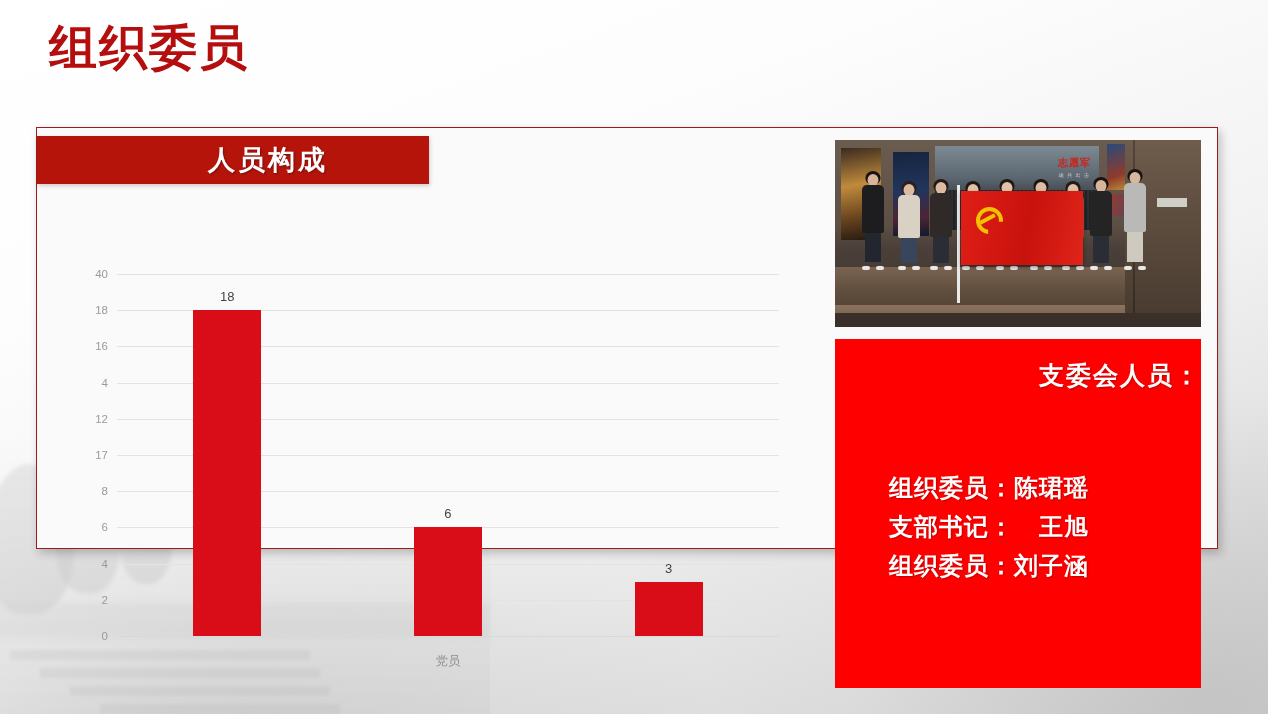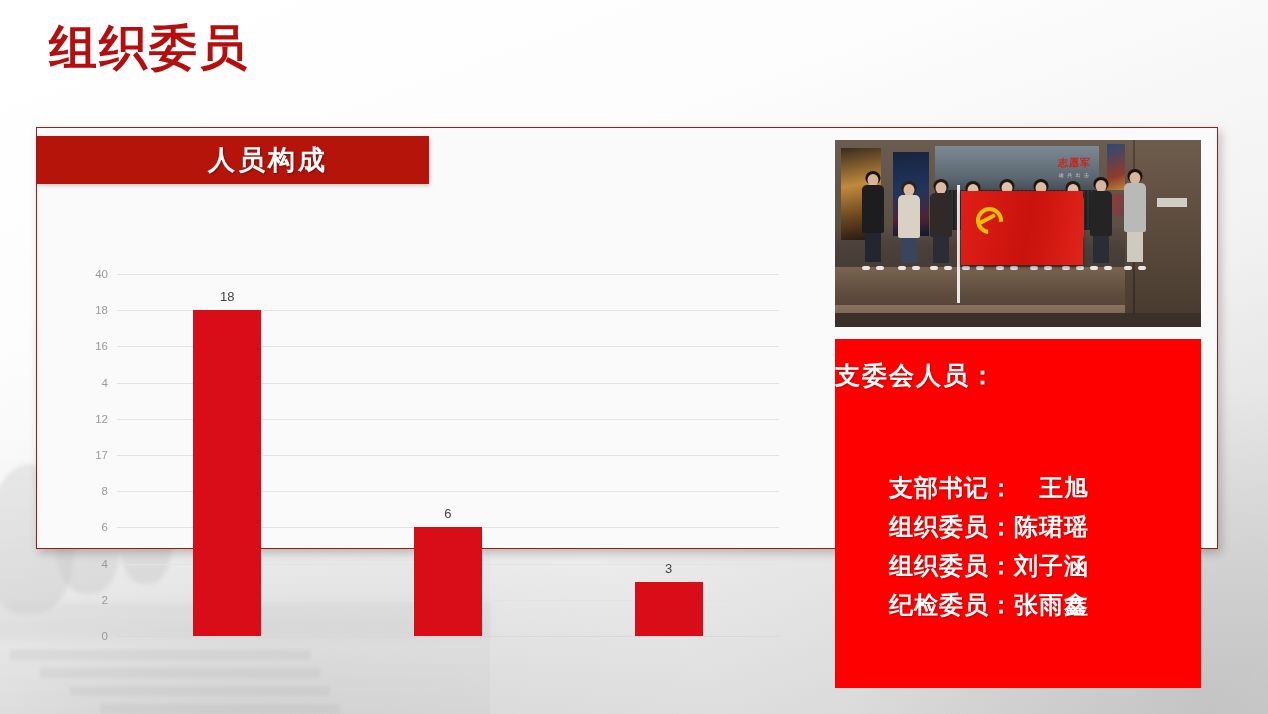--- a/index.html
+++ b/index.html
@@ -98,21 +98,21 @@
   .flag .emb{position:absolute;left:12px;top:14px;width:26px;height:26px;}
   .flag .emb .hammer{position:absolute;left:6px;top:12px;width:17px;height:4px;background:#f2c200;transform:rotate(-28deg);border-radius:1px;}
   .flag .emb .sickle{position:absolute;left:3px;top:2px;width:19px;height:19px;border:4px solid #f2c200;border-radius:50%;clip-path:polygon(0 0,100% 0,100% 55%,45% 55%,45% 100%,0 100%);}
   .flagpole{position:absolute;left:122px;bottom:24px;width:3px;height:118px;background:#e9e9e9;}
 
   
   .committee{
     position:absolute;left:798px;top:211px;width:366px;height:349px;
     background:#ff0000;color:#fff;
   }
-  .com-title{text-align:left;font-size:25px;font-weight:bold;margin-top:20px;letter-spacing:2px;
+  .com-title{text-align:right;font-size:25px;font-weight:bold;margin-top:20px;letter-spacing:2px;
     text-shadow:1px 1px 2px rgba(0,0,0,.25);}
   .com-list{margin-top:76px;padding-left:54px;}
   .com-row{font-size:24px;font-weight:bold;line-height:39px;letter-spacing:1px;
     text-shadow:1px 1px 2px rgba(0,0,0,.25);white-space:pre;}
 </style>
 </head>
 <body>
 
 <div class="watermark">
   <div class="wm-sky"></div>
@@ -168,20 +168,21 @@
             <div class="barlabel" style="bottom: calc(30% + 6px);">6</div>
             <div class="bar" style="height: 30%; background: rgb(216, 13, 23);"></div>
           </div>
           <div class="barwrap">
             <div class="barlabel" style="bottom: calc(15% + 6px);">3</div>
             <div class="bar" style="height: 15%; background: rgb(216, 13, 23);"></div>
           </div>
         </div>
       </div>
     <div class="xlabels" id="xlabels">
+        <div class="xlabel">党员</div>
       </div>
   </div>
 
   <div class="photo">
     <div class="ph-wall"></div>
     <div class="ph-poster ph-p1"></div>
     <div class="ph-poster ph-p2"></div>
     <div class="ph-poster ph-p3">
       <div class="ph-p3crowd"></div>
       <div class="ph-p3title">志愿军</div>
@@ -273,20 +274,19 @@
       <div class="emb">
         <div class="sickle"></div>
           <div class="hammer"></div>
       </div>
     </div>
   </div>
 
   <div class="committee">
     <div class="com-title">支委会人员：</div>
     <div class="com-list" id="comlist">
+        <div class="com-row">组织委员：陈珺瑶</div>
         <div class="com-row">支部书记：　王旭</div>
-        <div class="com-row">组织委员：陈珺瑶</div>
         <div class="com-row">组织委员：刘子涵</div>
-        <div class="com-row">纪检委员：张雨鑫</div>
       </div>
   </div>
 
 </div>
 
 </body></html>

